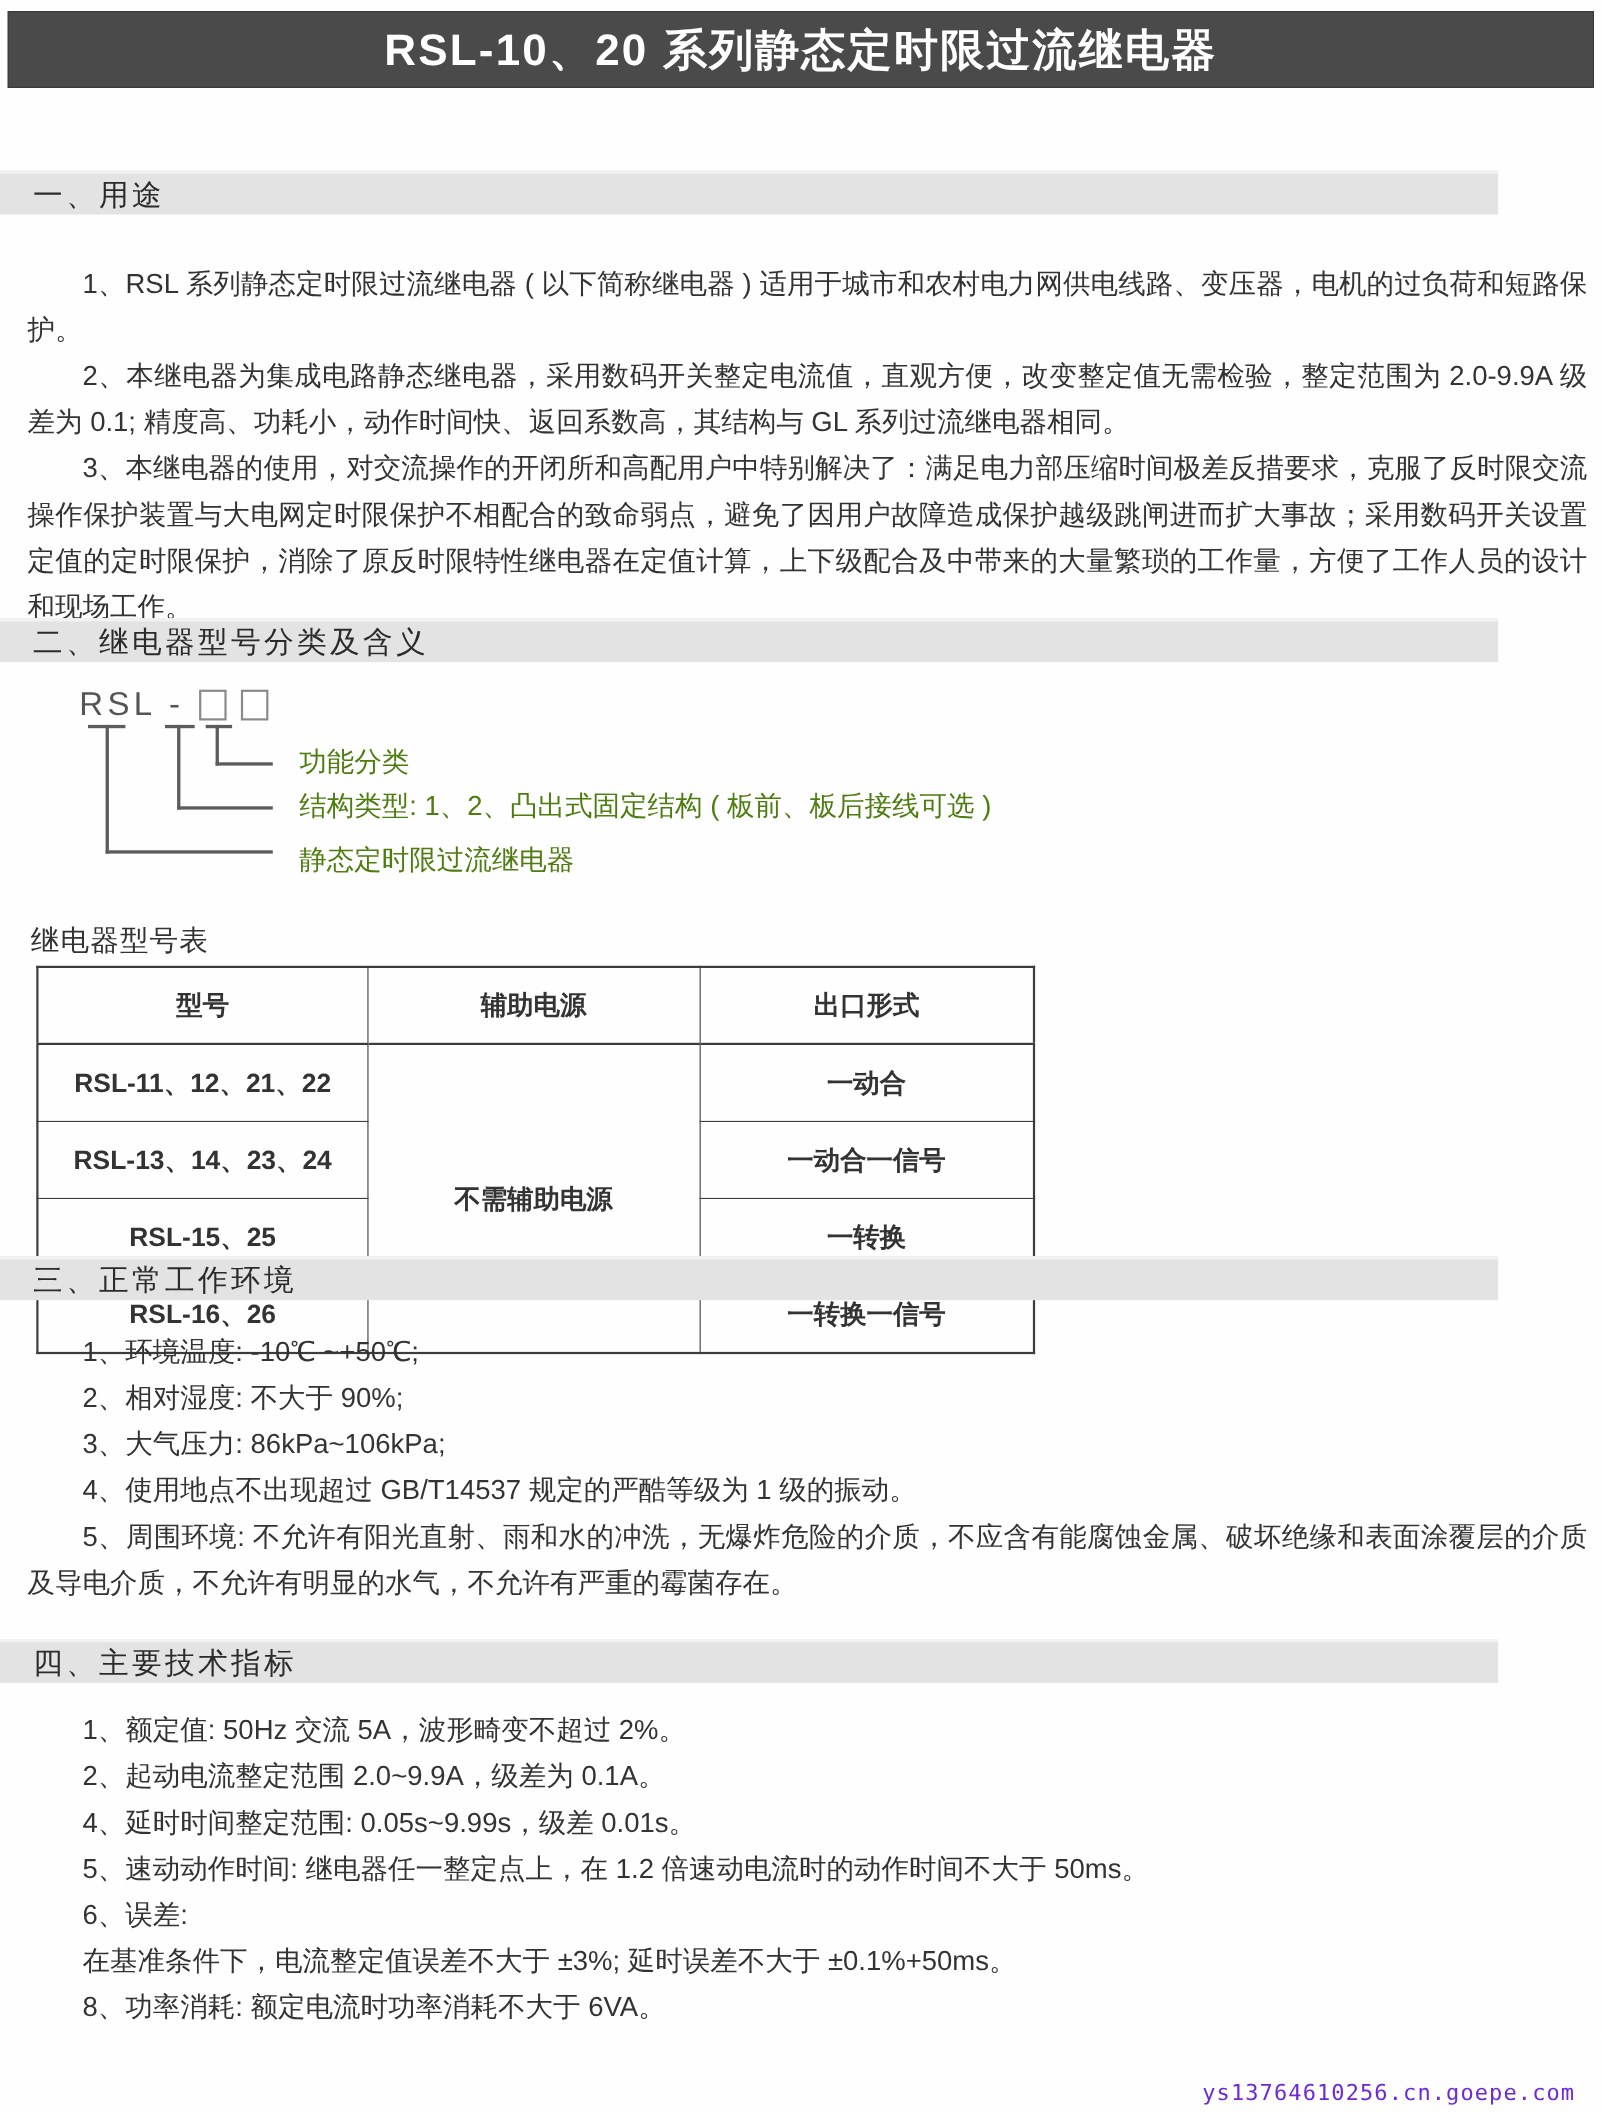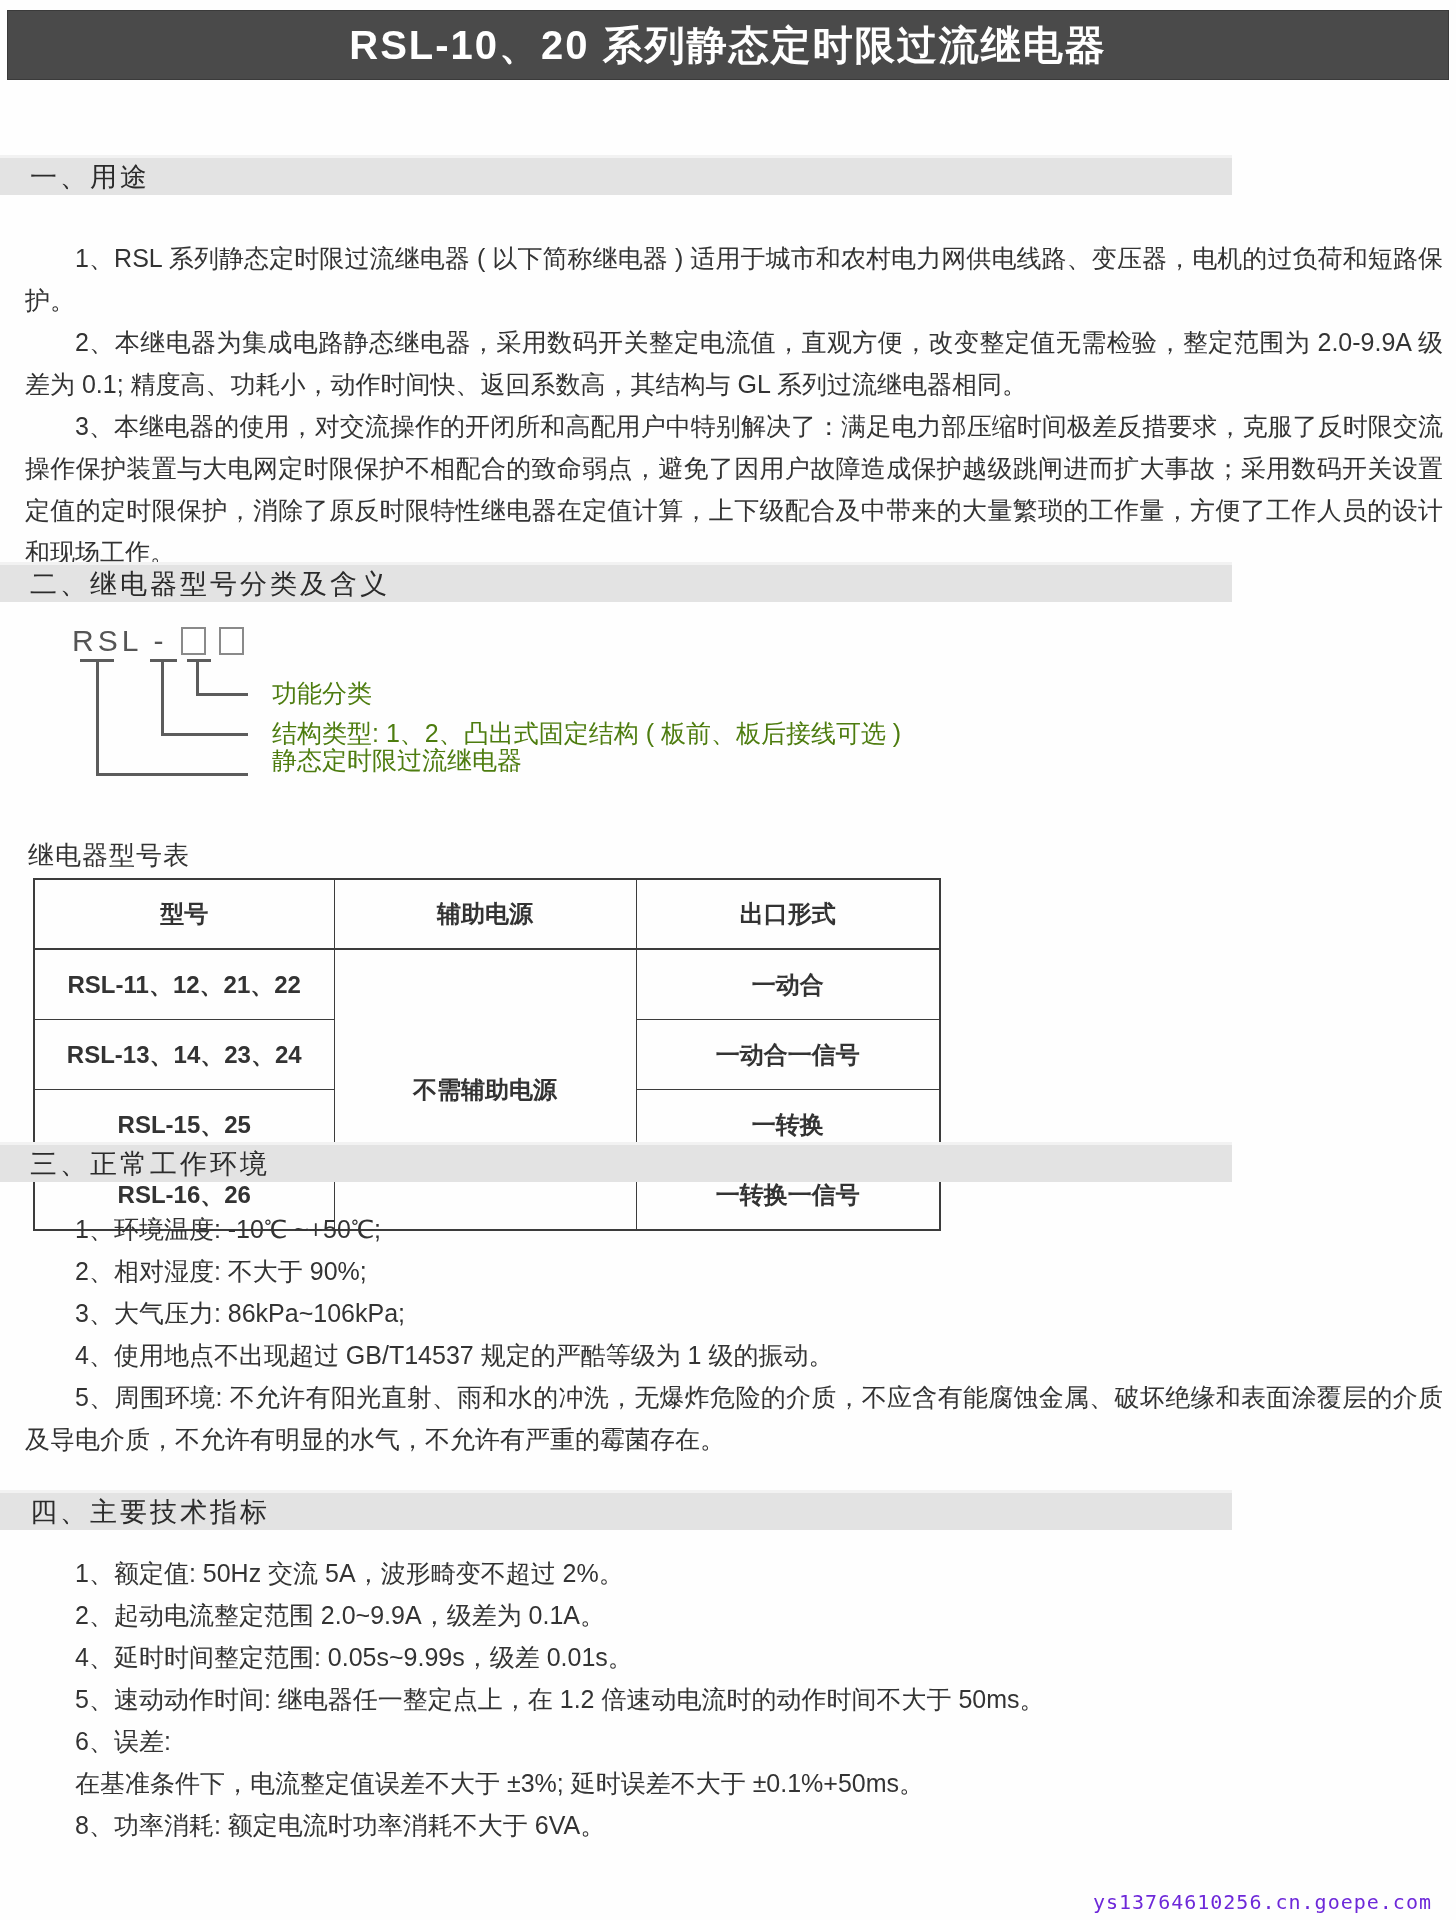--- a/index.html
+++ b/index.html
@@ -13,21 +13,21 @@
     position:absolute; left:7px; top:10px; width:1442px; height:70px;
     background:#4a4a4a; border:1px solid #3a3a3a; box-sizing:border-box;
     display:flex; align-items:center; justify-content:center;
   }
   .title-bar .title-text {
     color:#ffffff; font-size:40px; font-weight:bold; letter-spacing:2px;
     white-space:nowrap;
   }
   
   .section-bar {
-    position:absolute; left:0; width:1232px; height:40px;
+    position:absolute; left:0; width:1362px; height:40px;
     background:#e3e3e3; border-top:3px solid #f2f2f2; box-sizing:border-box;
     display:flex; align-items:center; padding-left:30px;
   }
   .section-bar .section-title {
     font-size:27px; color:#2b2b2b; letter-spacing:3px; white-space:nowrap;
   }
   
   .text-block {
     position:absolute; left:25px; width:1418px;
     font-size:25px; line-height:42px; color:#333; text-align:justify;
@@ -105,21 +105,21 @@
   <div class="dline" style="left:187px; top:659px; width:24px;  height:3px;"></div>
   <div class="dline" style="left:96px;  top:659px; width:3px;   height:117px;"></div>
   <div class="dline" style="left:161px; top:659px; width:3px;   height:77px;"></div>
   <div class="dline" style="left:196px; top:659px; width:3px;   height:37px;"></div>
   <div class="dline" style="left:196px; top:693px; width:52px;  height:3px;"></div>
   <div class="dline" style="left:161px; top:733px; width:87px;  height:3px;"></div>
   <div class="dline" style="left:96px;  top:773px; width:152px; height:3px;"></div>
 
   <div class="diagram-label" style="top:679px;">功能分类</div>
   <div class="diagram-label" style="top:719px;">结构类型: 1、2、凸出式固定结构 ( 板前、板后接线可选 )</div>
-  <div class="diagram-label" style="top:746px;">静态定时限过流继电器</div>
+  <div class="diagram-label" style="top:768px;">静态定时限过流继电器</div>
 
   <div class="table-label">继电器型号表</div>
   <div class="model-table-wrap">
     <table class="model-table">
       <colgroup>
         <col style="width:300px">
           <col style="width:302px">
           <col style="width:304px">
       </colgroup>
       <thead>

